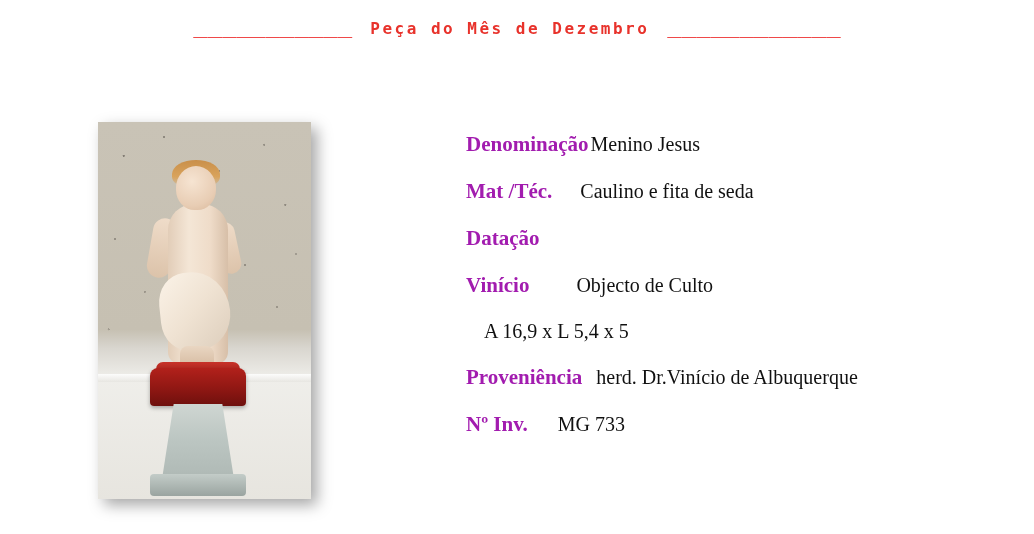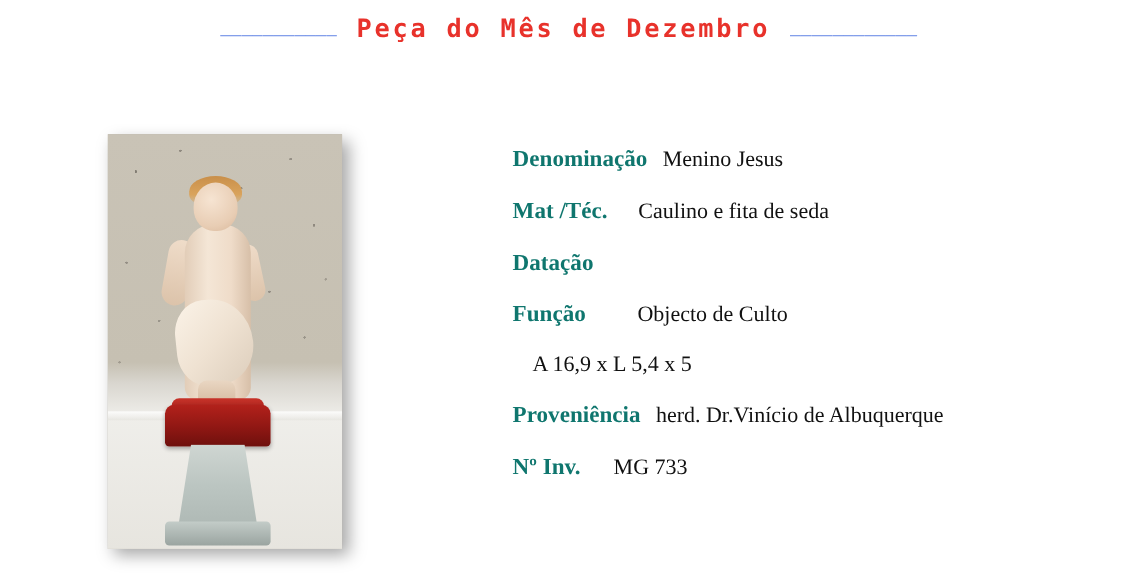--- a/index.html
+++ b/index.html
@@ -20,33 +20,33 @@
     position: absolute;
     top: 14px;
     left: 0;
     width: 100%;
     text-align: center;
     white-space: nowrap;
   }
   .header-rule {
     display: inline-block;
     vertical-align: middle;
-    color: #1d4ed8;
+    color: #ef4444;
     font-family: "DejaVu Sans Mono", monospace;
-    font-size: 16px;
+    font-size: 24px;
     letter-spacing: 0px;
     position: relative;
     top: -4px;
   }
   .header-title {
     display: inline-block;
     vertical-align: middle;
     color: #e8322b;
     font-family: "DejaVu Sans Mono", monospace;
-    font-size: 23px;
+    font-size: 16px;
     font-weight: bold;
     letter-spacing: 2.5px;
     padding: 0 14px;
   }
 
   
   .photo-wrap {
     position: absolute;
     left: 98px;
     top: 122px;
@@ -183,28 +183,28 @@
   }
   .field-row {
     display: flex;
     align-items: baseline;
     margin-bottom: 22px;
     white-space: nowrap;
   }
   .field-label {
     font-weight: bold;
     font-size: 21px;
-    color: #0f766e;
+    color: #a21caf;
   }
   .field-value {
     font-size: 20px;
     color: #111111;
     margin-left: 18px;
   }
-  .r1 .field-value { margin-left: 14px; }
+  .r1 .field-value { margin-left: 2px; }
   .r2 .field-value { margin-left: 28px; }
   .r3 .field-value { margin-left: 22px; }
   .r4 .field-value { margin-left: 47px; }
   .r5 .field-value { }
   .r6 .field-value { margin-left: 14px; }
   .r7 .field-value { margin-left: 30px; }
 </style>
 </head>
 <body>
 
@@ -238,21 +238,21 @@
     <span class="field-value">Menino Jesus</span>
   </div>
   <div class="field-row r2">
     <span class="field-label">Mat /Téc.</span>
     <span class="field-value">Caulino e fita de seda</span>
   </div>
   <div class="field-row r3">
     <span class="field-label">Datação</span>
   </div>
   <div class="field-row r4">
-    <span class="field-label">Função</span>
+    <span class="field-label">Vinício</span>
     <span class="field-value">Objecto de Culto</span>
   </div>
   <div class="field-row r5">
     <span class="field-value">A 16,9 x L 5,4 x 5</span>
   </div>
   <div class="field-row r6">
     <span class="field-label">Proveniência</span>
     <span class="field-value">herd. Dr.Vinício de Albuquerque</span>
   </div>
   <div class="field-row r7">

